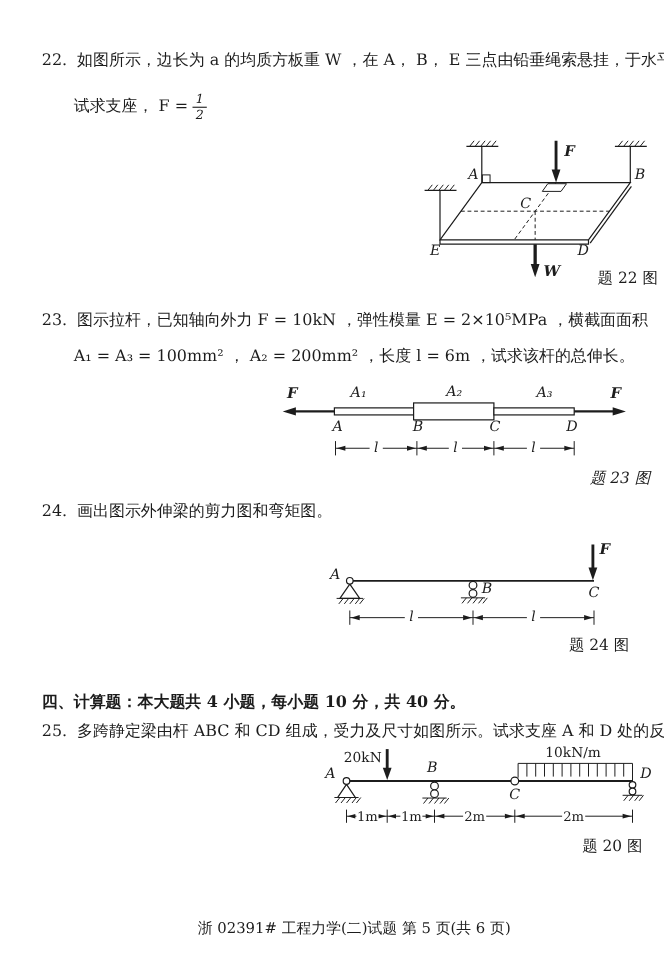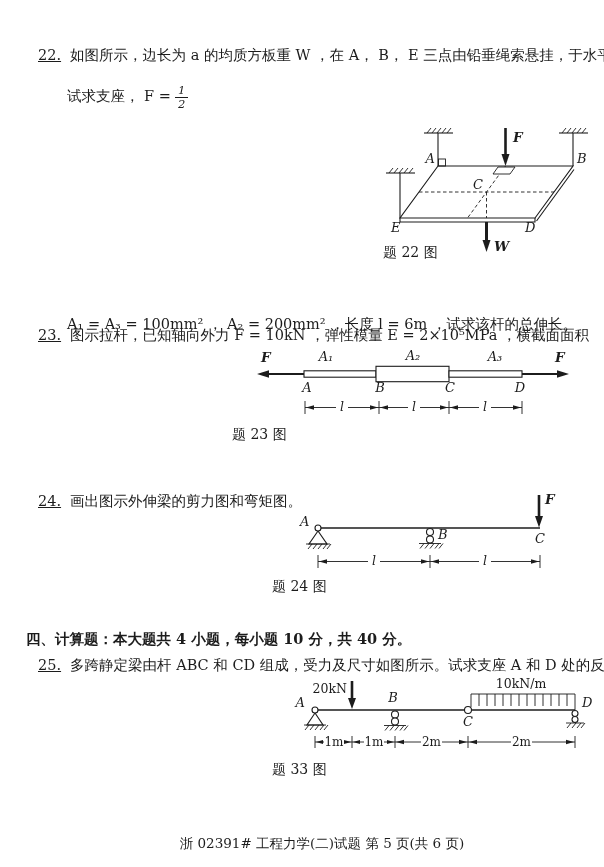--- a/index.html
+++ b/index.html
@@ -1,27 +1,27 @@
 <!DOCTYPE html>
 <html><head>
 <meta charset="utf-8">
 <style>
   html,body{margin:0;padding:0;background:#ffffff;}
   .page{
     position:relative;width:604px;height:867px;background:#fff;overflow:hidden;
     font-family:"DejaVu Serif","Liberation Serif",serif;color:#1c1c1c;
   }
   .tline{position:absolute;white-space:nowrap;font-size:14.5px;line-height:1.25;}
-  .num{display:inline-block;margin-right:9px;text-decoration:underline;}
+  .num{display:inline-block;margin-right:9px;}
   .bold{font-weight:bold;}
   .frac{display:inline-block;vertical-align:middle;text-align:center;
         font-size:11.5px;line-height:1.1;font-style:italic;margin:0 4px;}
   .frac .fnum{display:block;border-bottom:1px solid #1c1c1c;padding:0 3px;}
   .frac .fden{display:block;padding:0 3px;}
-  .caption{position:absolute;text-align:left;font-size:14px;}
+  .caption{position:absolute;text-align:right;font-size:14px;}
   .footer{position:absolute;left:0;width:604px;top:835px;text-align:center;font-size:13.5px;padding-left:20px;}
   svg{position:absolute;overflow:visible;}
   svg text{font-family:"DejaVu Serif","Liberation Serif",serif;fill:#1c1c1c;}
   .lbl{font-style:italic;font-size:13px;}
   .flbl{font-style:italic;font-weight:bold;font-size:13.5px;}
   .dimi{font-style:italic;font-size:12.5px;}
   .dimn{font-size:12px;}
   .ld{font-size:12.5px;}
   .ln{stroke:#1c1c1c;stroke-width:1.1;fill:none;}
   .thin{stroke:#1c1c1c;stroke-width:0.9;fill:none;}
@@ -79,21 +79,21 @@
       <text class="flbl" x="111" y="131">W</text>
     </g>
     <text class="lbl" x="52" y="43" text-anchor="end">A</text>
     <text class="lbl" x="194" y="43">B</text>
     <text class="lbl" x="100" y="69" text-anchor="end">C</text>
     <text class="lbl" x="142" y="112">D</text>
     <text class="lbl" x="8" y="112">E</text>
   </svg>
   <div class="caption" style="left:383px;top:244px;width:215px;">题 22 图</div>
 
-  <div class="tline" style="left:38px;top:282px;margin-top:44px;">
+  <div class="tline" style="left:38px;top:282px;">
     <span class="num">23.</span><span>图示拉杆，已知轴向外力 F = 10kN ，弹性模量 E = 2×10⁵MPa ，横截面面积</span>
   </div>
   <div class="tline" style="left:67px;top:315px;">A₁ = A₃ = 100mm² ， A₂ = 200mm² ，长度 l = 6m ，试求该杆的总伸长。</div>
 
   <svg style="left:252px;top:347px;" width="330" height="78" viewBox="0 0 330 78">
     <g>
       <rect class="shape" x="52" y="23.8" width="72" height="6.4"></rect>
       <rect class="shape" x="124" y="19.3" width="73" height="15.4"></rect>
       <rect class="shape" x="197" y="23.8" width="73" height="6.4"></rect>
     </g>
@@ -124,23 +124,23 @@
       <polygon class="fhead" points="198,60.5 206,58.2 206,62.8"></polygon>
         <polygon class="fhead" points="269,60.5 261,58.2 261,62.8"></polygon>
       <rect x="84" y="53" width="12" height="14" fill="#fff"></rect>
       <rect x="156" y="53" width="12" height="14" fill="#fff"></rect>
       <rect x="227" y="53" width="12" height="14" fill="#fff"></rect>
       <text class="dimi" x="90" y="64" text-anchor="middle">l</text>
       <text class="dimi" x="162" y="64" text-anchor="middle">l</text>
       <text class="dimi" x="233" y="64" text-anchor="middle">l</text>
     </g>
   </svg>
-  <div class="caption" style="left:232px;top:426px;width:330px;">题 23 图</div>
-
-  <div class="tline" style="left:38px;top:456px;margin-top:36px;">
+  <div class="caption" style="left:261px;top:426px;width:330px;font-style:italic;">题 23 图</div>
+
+  <div class="tline" style="left:38px;top:456px;">
     <span class="num">24.</span><span>画出图示外伸梁的剪力图和弯矩图。</span>
   </div>
 
   <svg style="left:283px;top:488px;" width="300" height="88" viewBox="0 0 300 88">
     <line class="ln" x1="35" y1="40" x2="257" y2="40" style="stroke-width:1.6"></line>
     <g>
       <path class="shape" d="M35,43 L26,56 L44,56 Z"></path>
       <circle class="shape" cx="35" cy="40" r="3"></circle>
       <line class="thin" x1="23" y1="56" x2="47" y2="56"></line>
       <path class="thin" d="M29,56 l-4,5 M34,56 l-4,5 M39,56 l-4,5 M44,56 l-4,5 M48,56 l-4,5"></path>
@@ -167,21 +167,21 @@
       <polygon class="fhead" points="148,73.5 156,71.2 156,75.8"></polygon>
         <polygon class="fhead" points="256,73.5 248,71.2 248,75.8"></polygon>
       <rect x="85" y="66" width="12" height="14" fill="#fff"></rect>
       <rect x="196" y="66" width="12" height="14" fill="#fff"></rect>
       <text class="dimi" x="91" y="77" text-anchor="middle">l</text>
       <text class="dimi" x="202" y="77" text-anchor="middle">l</text>
     </g>
   </svg>
   <div class="caption" style="left:272px;top:578px;width:300px;">题 24 图</div>
 
-  <div class="tline bold" style="left:26px;top:630px;">四、计算题：本大题共 4 小题，每小题 10 分，共 40 分。</div>
+  <div class="tline bold" style="left:38px;top:630px;">四、计算题：本大题共 4 小题，每小题 10 分，共 40 分。</div>
   <div class="tline" style="left:38px;top:656px;">
     <span class="num">25.</span><span>多跨静定梁由杆 ABC 和 CD 组成，受力及尺寸如图所示。试求支座 A 和 D 处的反力。</span>
   </div>
 
   <svg style="left:283px;top:676px;" width="312" height="98" viewBox="0 0 312 98">
     <line class="ln" x1="32" y1="34" x2="292" y2="34" style="stroke-width:1.6"></line>
     <g>
       <path class="shape" d="M32,37 L24,49 L40,49 Z"></path>
       <circle class="shape" cx="32" cy="34" r="3"></circle>
       <line class="thin" x1="21" y1="49" x2="43" y2="49"></line>
@@ -228,17 +228,17 @@
       <rect x="41" y="59" width="20" height="13" fill="#fff"></rect>
       <rect x="81" y="59" width="20" height="13" fill="#fff"></rect>
       <rect x="138" y="59" width="21" height="13" fill="#fff"></rect>
       <rect x="228" y="59" width="21" height="13" fill="#fff"></rect>
       <text class="dimn" x="51" y="70" text-anchor="middle">1m</text>
       <text class="dimn" x="91" y="70" text-anchor="middle">1m</text>
       <text class="dimn" x="148.5" y="70" text-anchor="middle">2m</text>
       <text class="dimn" x="238.5" y="70" text-anchor="middle">2m</text>
     </g>
   </svg>
-  <div class="caption" style="left:272px;top:761px;width:312px;">题 33 图</div>
+  <div class="caption" style="left:272px;top:761px;width:312px;">题 20 图</div>
 
   <div class="footer">浙 02391# 工程力学(二)试题 第 5 页(共 6 页)</div>
 
 </div>
 
 </body></html>

